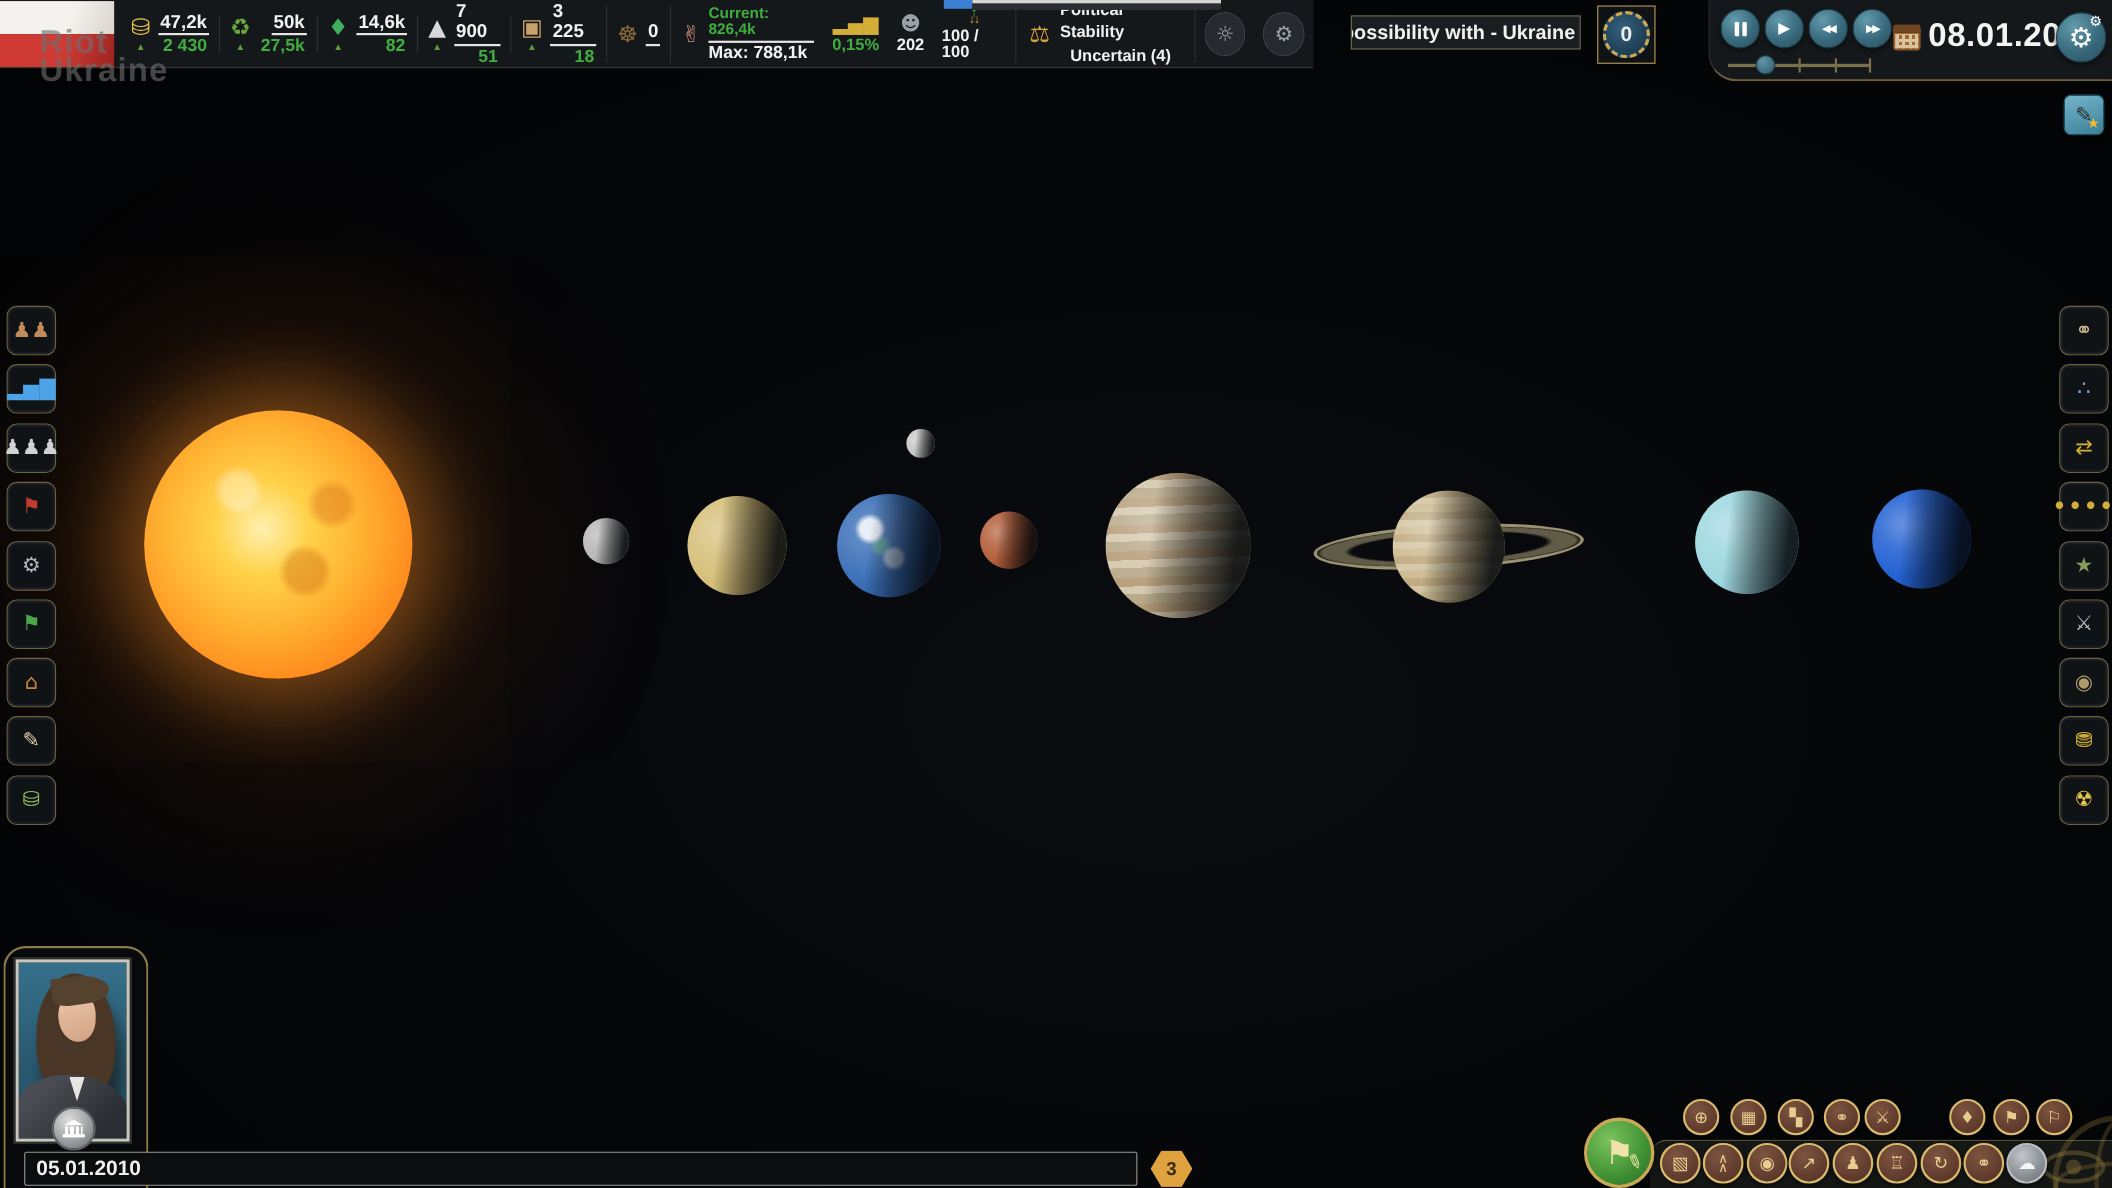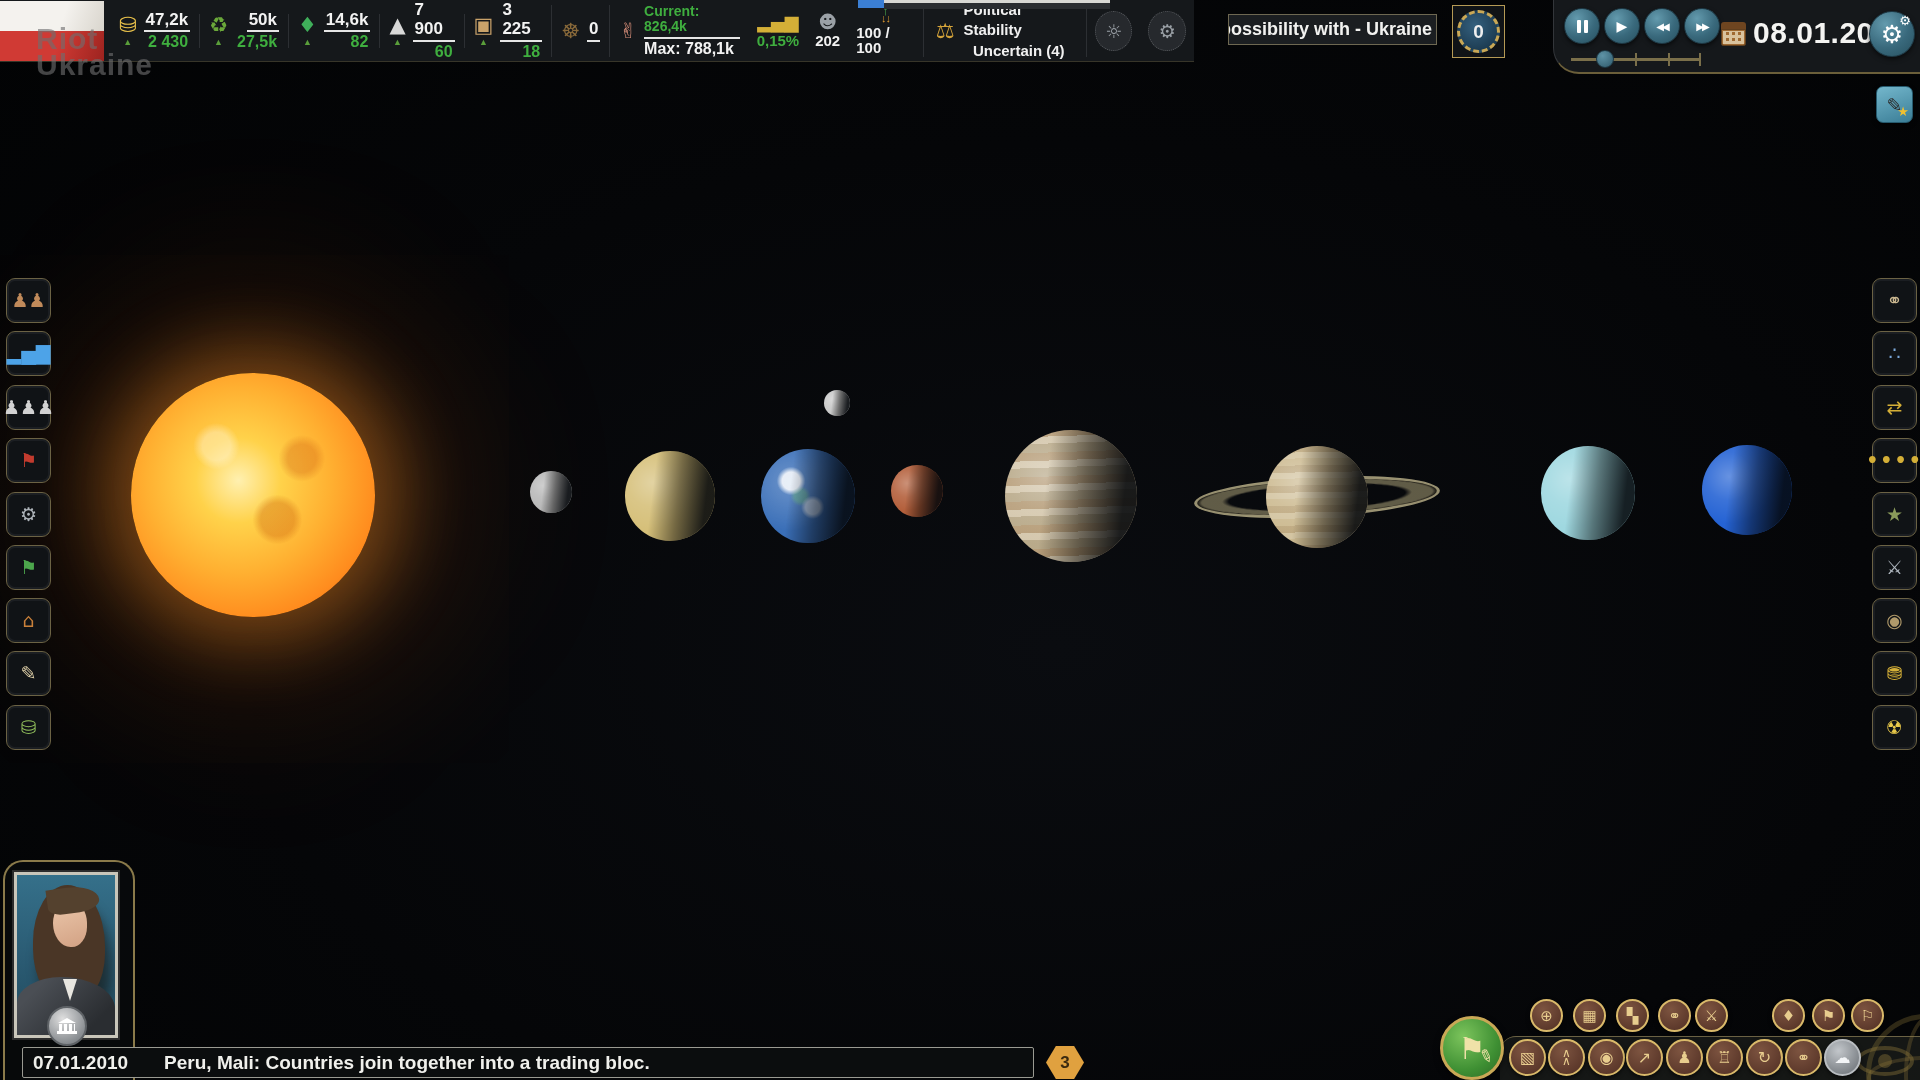--- a/index.html
+++ b/index.html
@@ -521,21 +521,21 @@
   </div>
   <div class="sep"></div>
 
   <div class="res">
     <div class="res-iconcol">
       <span class="res-glyph" style="color: rgb(216, 216, 216);">▲</span>
       <span class="uparrow">▲</span>
     </div>
     <div class="res-vals">
       <span class="res-value">7 900</span>
-      <span class="res-delta">60</span>
+      <span class="res-delta">51</span>
     </div>
   </div>
   <div class="sep"></div>
 
   <div class="res">
     <div class="res-iconcol">
       <span class="res-glyph" style="color: rgb(201, 162, 106);">▣</span>
       <span class="uparrow">▲</span>
     </div>
     <div class="res-vals">
@@ -704,22 +704,21 @@
   <div class="facez"></div>
   <div class="fringe"></div>
   <div class="suit"></div>
   <div class="shirt"></div>
 </div>
 <div class="bank-badge">
   <div class="bank"></div>
 </div>
 
 <div class="ticker">
-  <span class="tdate">07.01.2010</span>
-  <span class="ttext">Peru, Mali: Countries join together into a trading bloc.</span>
+  <span class="tdate">05.01.2010</span>
 </div>
 <div class="hexbadge">
   <span>3</span>
 </div>
 
 <div class="br-panel"></div>
 <div class="globe-wm"></div>
 <div class="eye-wm"></div>
 
 <button class="mapmode-btn">

